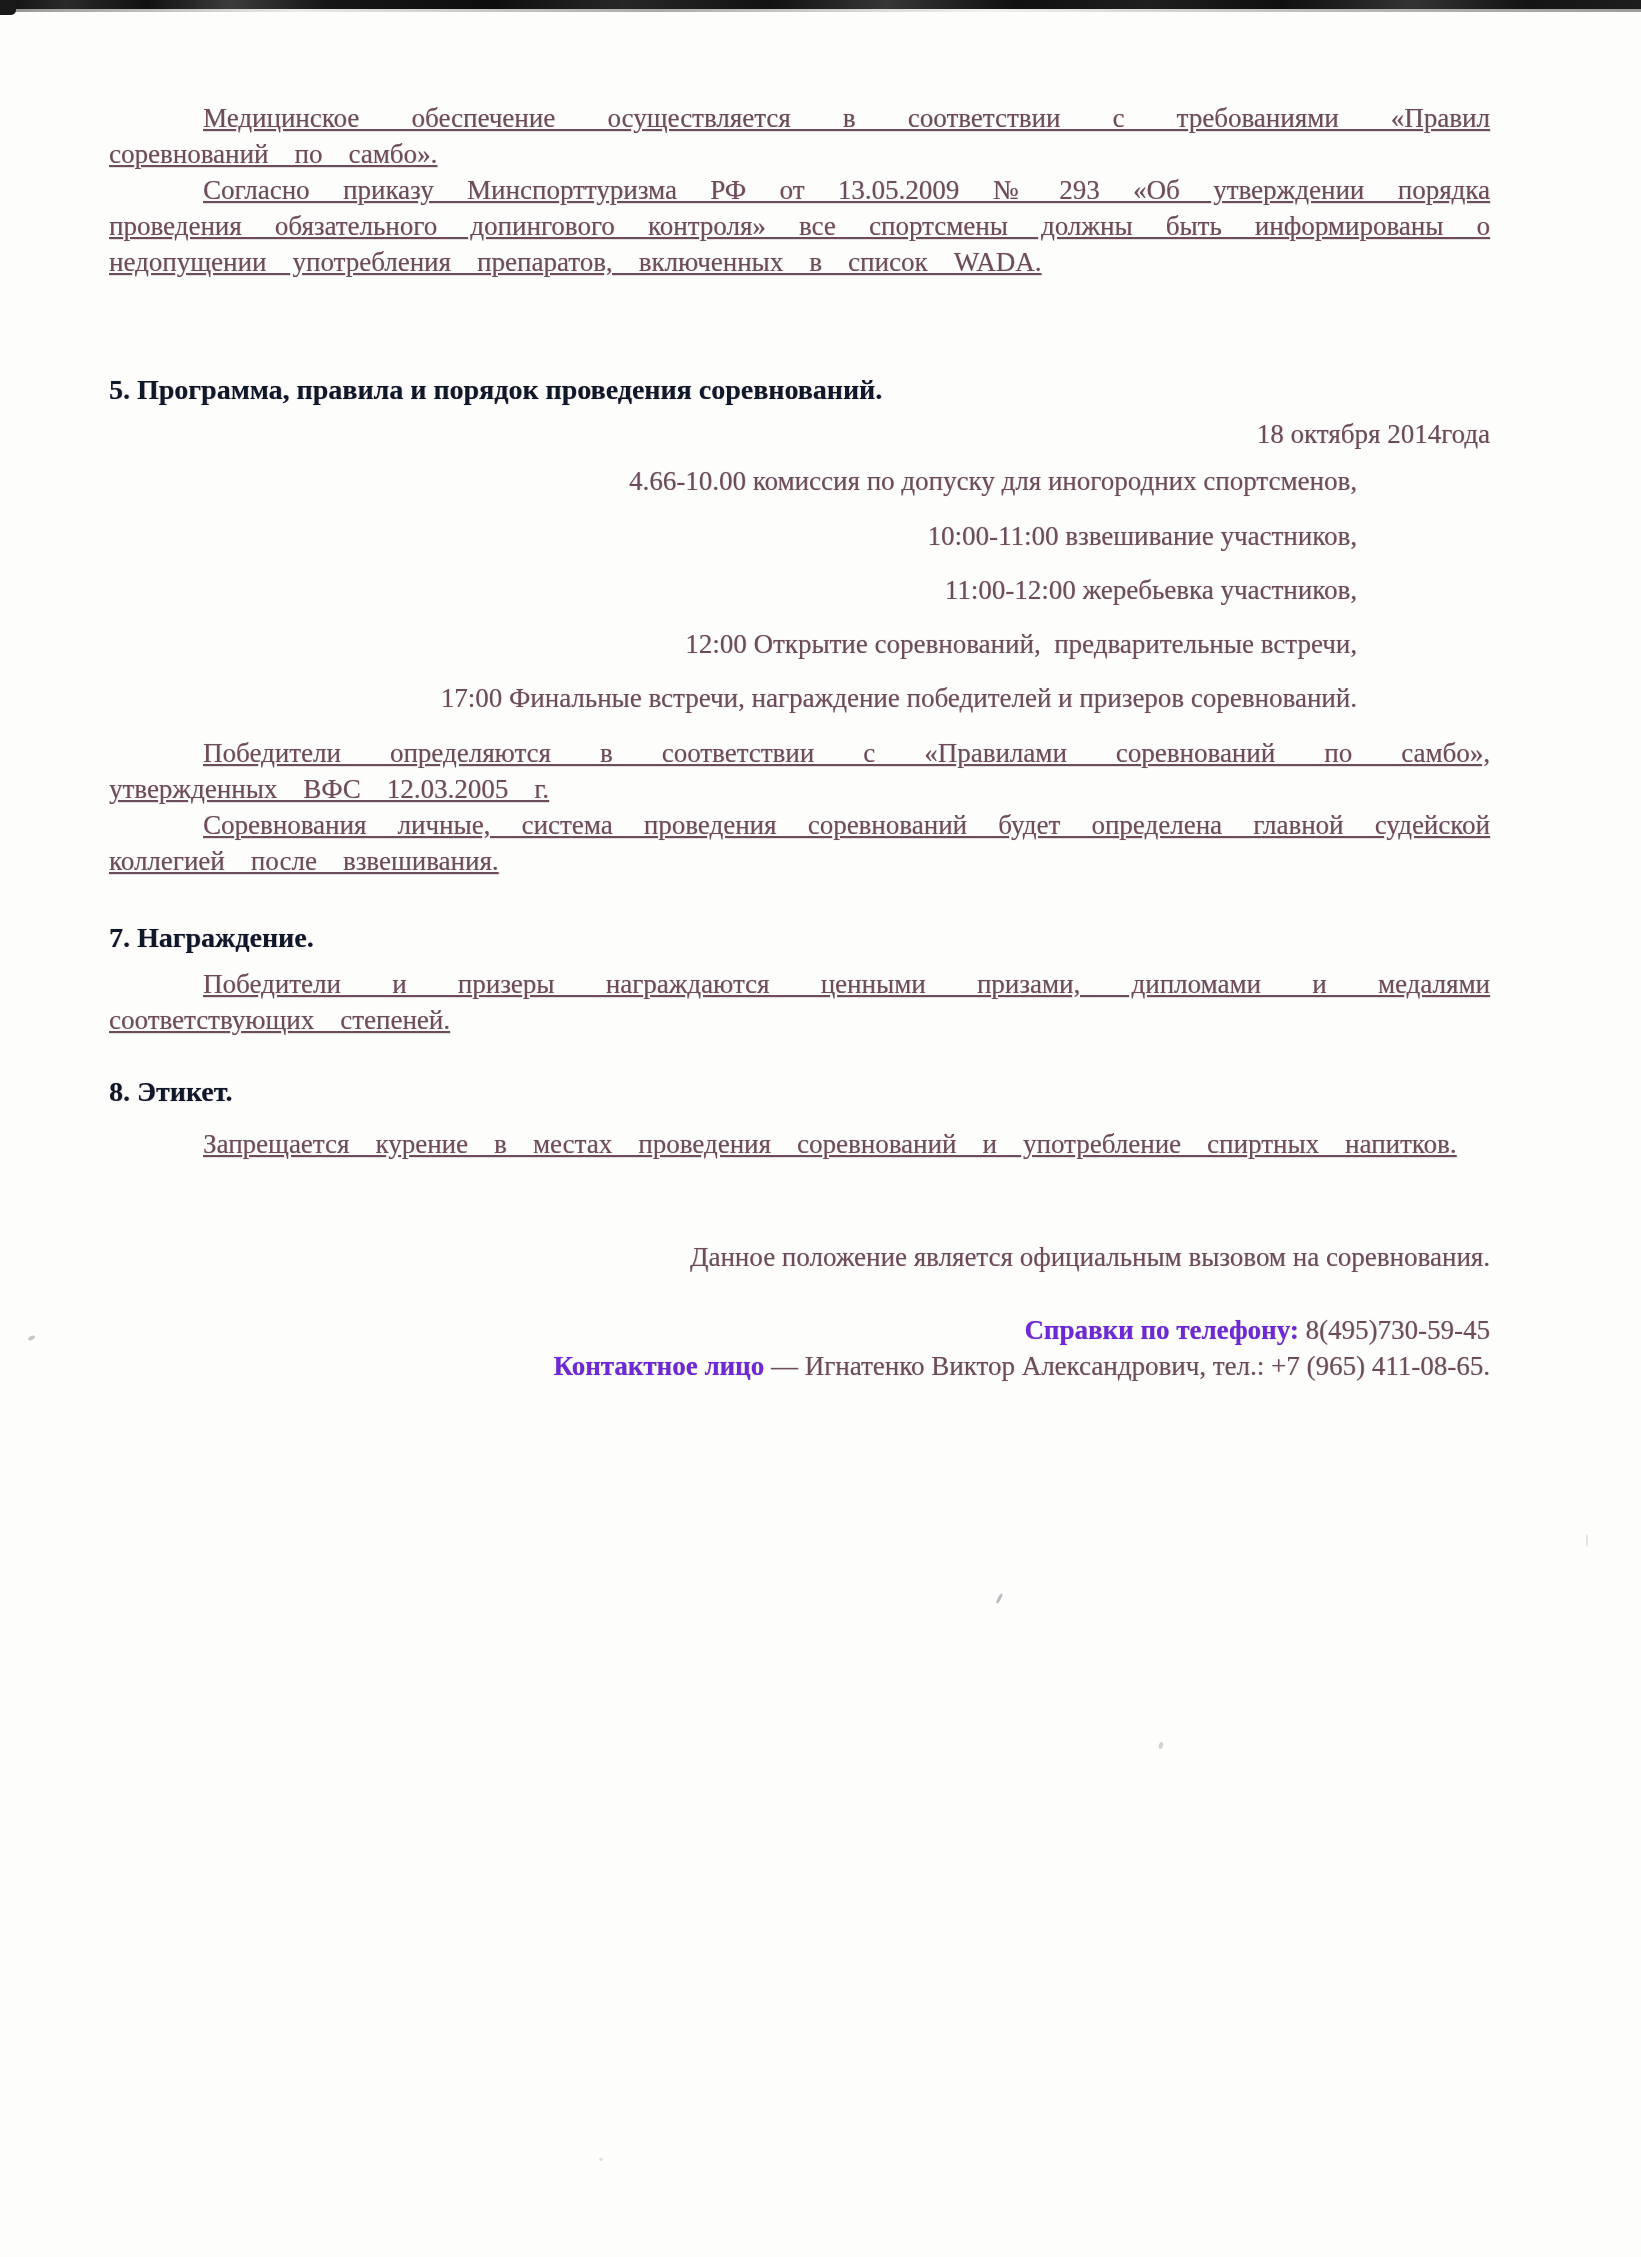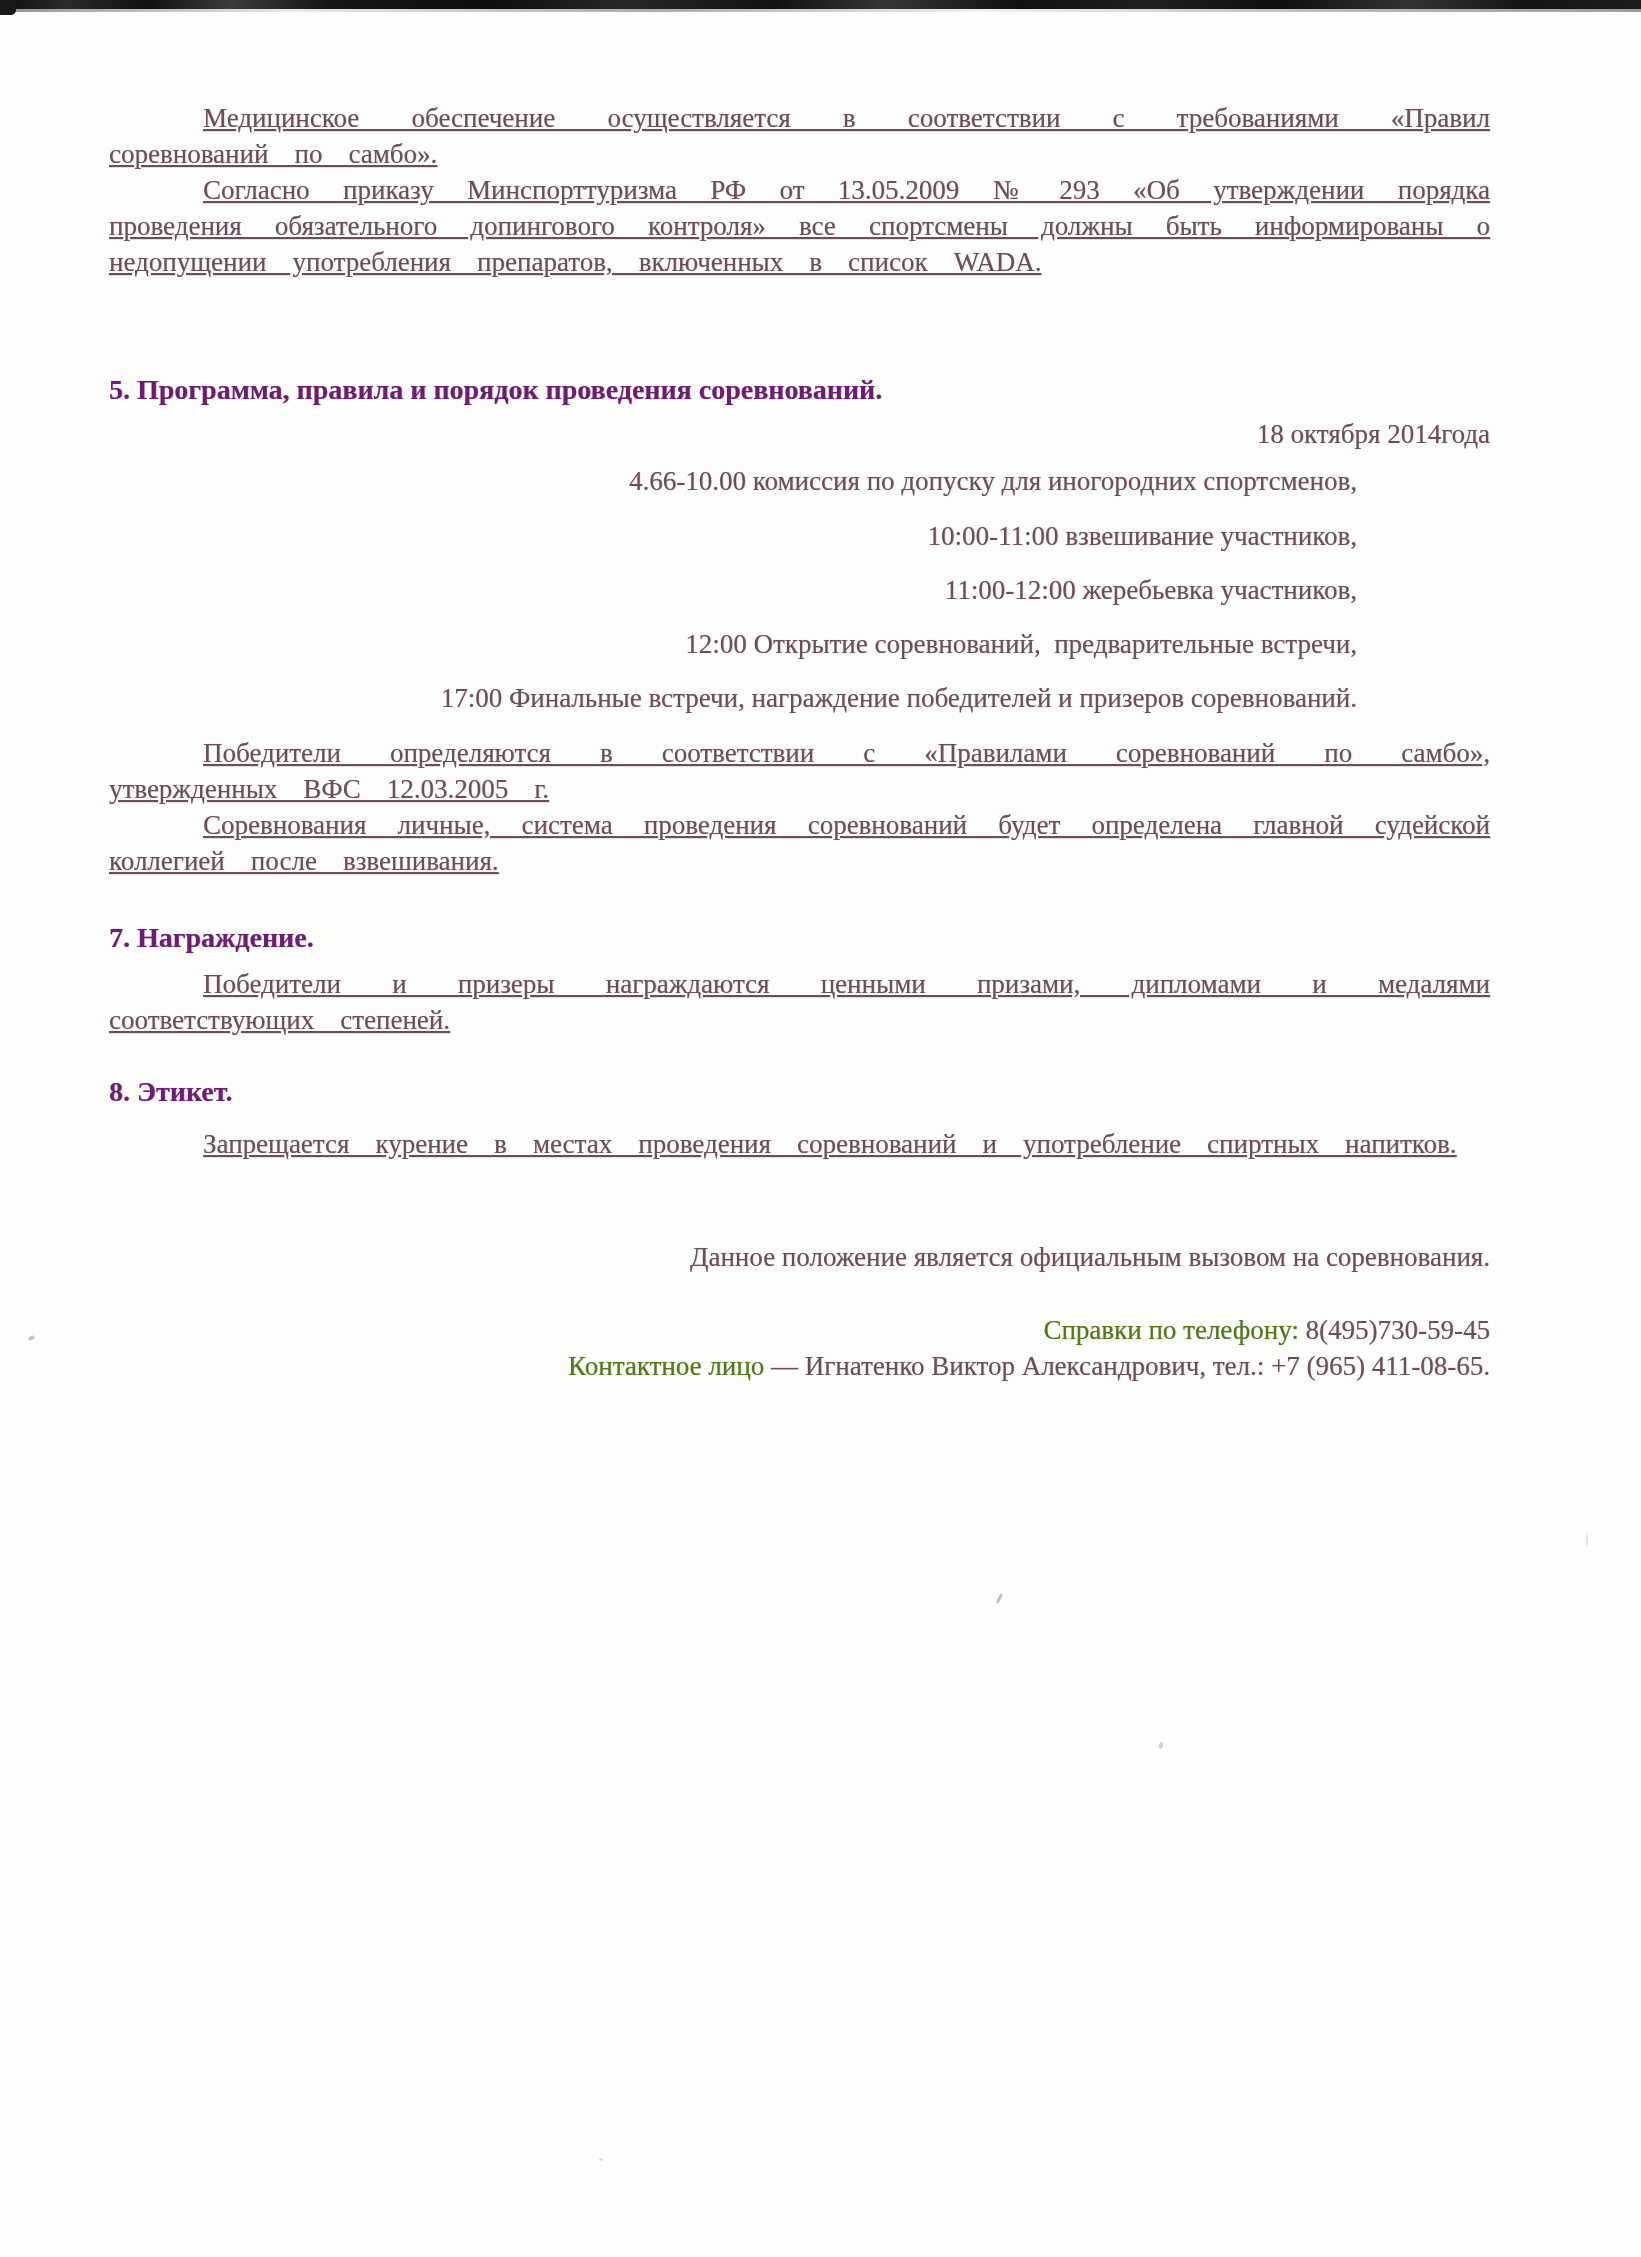--- a/index.html
+++ b/index.html
@@ -65,21 +65,21 @@
   .plain {
     margin: 0;
     text-align: right;
     word-spacing: normal;
   }
   .plain.indent { text-indent: 94px; }
   .heading {
     margin: 0;
     font-weight: bold;
     font-size: 28px;
-    color: #701a75;
+    color: #0f172a;
     text-shadow: 0.4px 0.4px 1px rgba(88, 58, 74, 0.5);
   }
   .h5 { margin-top: 92px; }
   .h6 { margin-top: 51px; margin-bottom: 2.9px; }
   .h7 { margin-top: 41px; margin-bottom: 10px; }
   .h8 { margin-top: 36px; margin-bottom: 16px; }
   .date-line {
     margin: 7.7px 0 0 0;
     padding-left: 5.8px;
   }
@@ -88,22 +88,22 @@
     margin-left: 321px;
     width: 927px;
   }
   .schedule-item {
     margin: 0 0 18.3px 0;
     white-space: pre-wrap;
   }
   .closing-official { margin-top: 77px; }
   .closing-phone { margin-top: 37px; }
   .bold-label {
-    font-weight: normal;
-    color: #4d7c0f;
+    font-weight: bold;
+    color: #6d28d9;
     text-shadow: 0.4px 0.4px 1px rgba(88, 58, 74, 0.5);
   }
   
   .speck {
     position: absolute;
     background: rgba(110, 110, 122, 0.38);
     border-radius: 50%;
   }
   .speck-1 { left: 28px;  top: 1336px; width: 6.8px;  height: 3.9px; transform: rotate(-25deg); }
   .speck-2 { left: 998px; top: 1593px; width: 2.9px; height: 10.6px; transform: rotate(28deg); background: rgba(100,100,112,0.42); }

